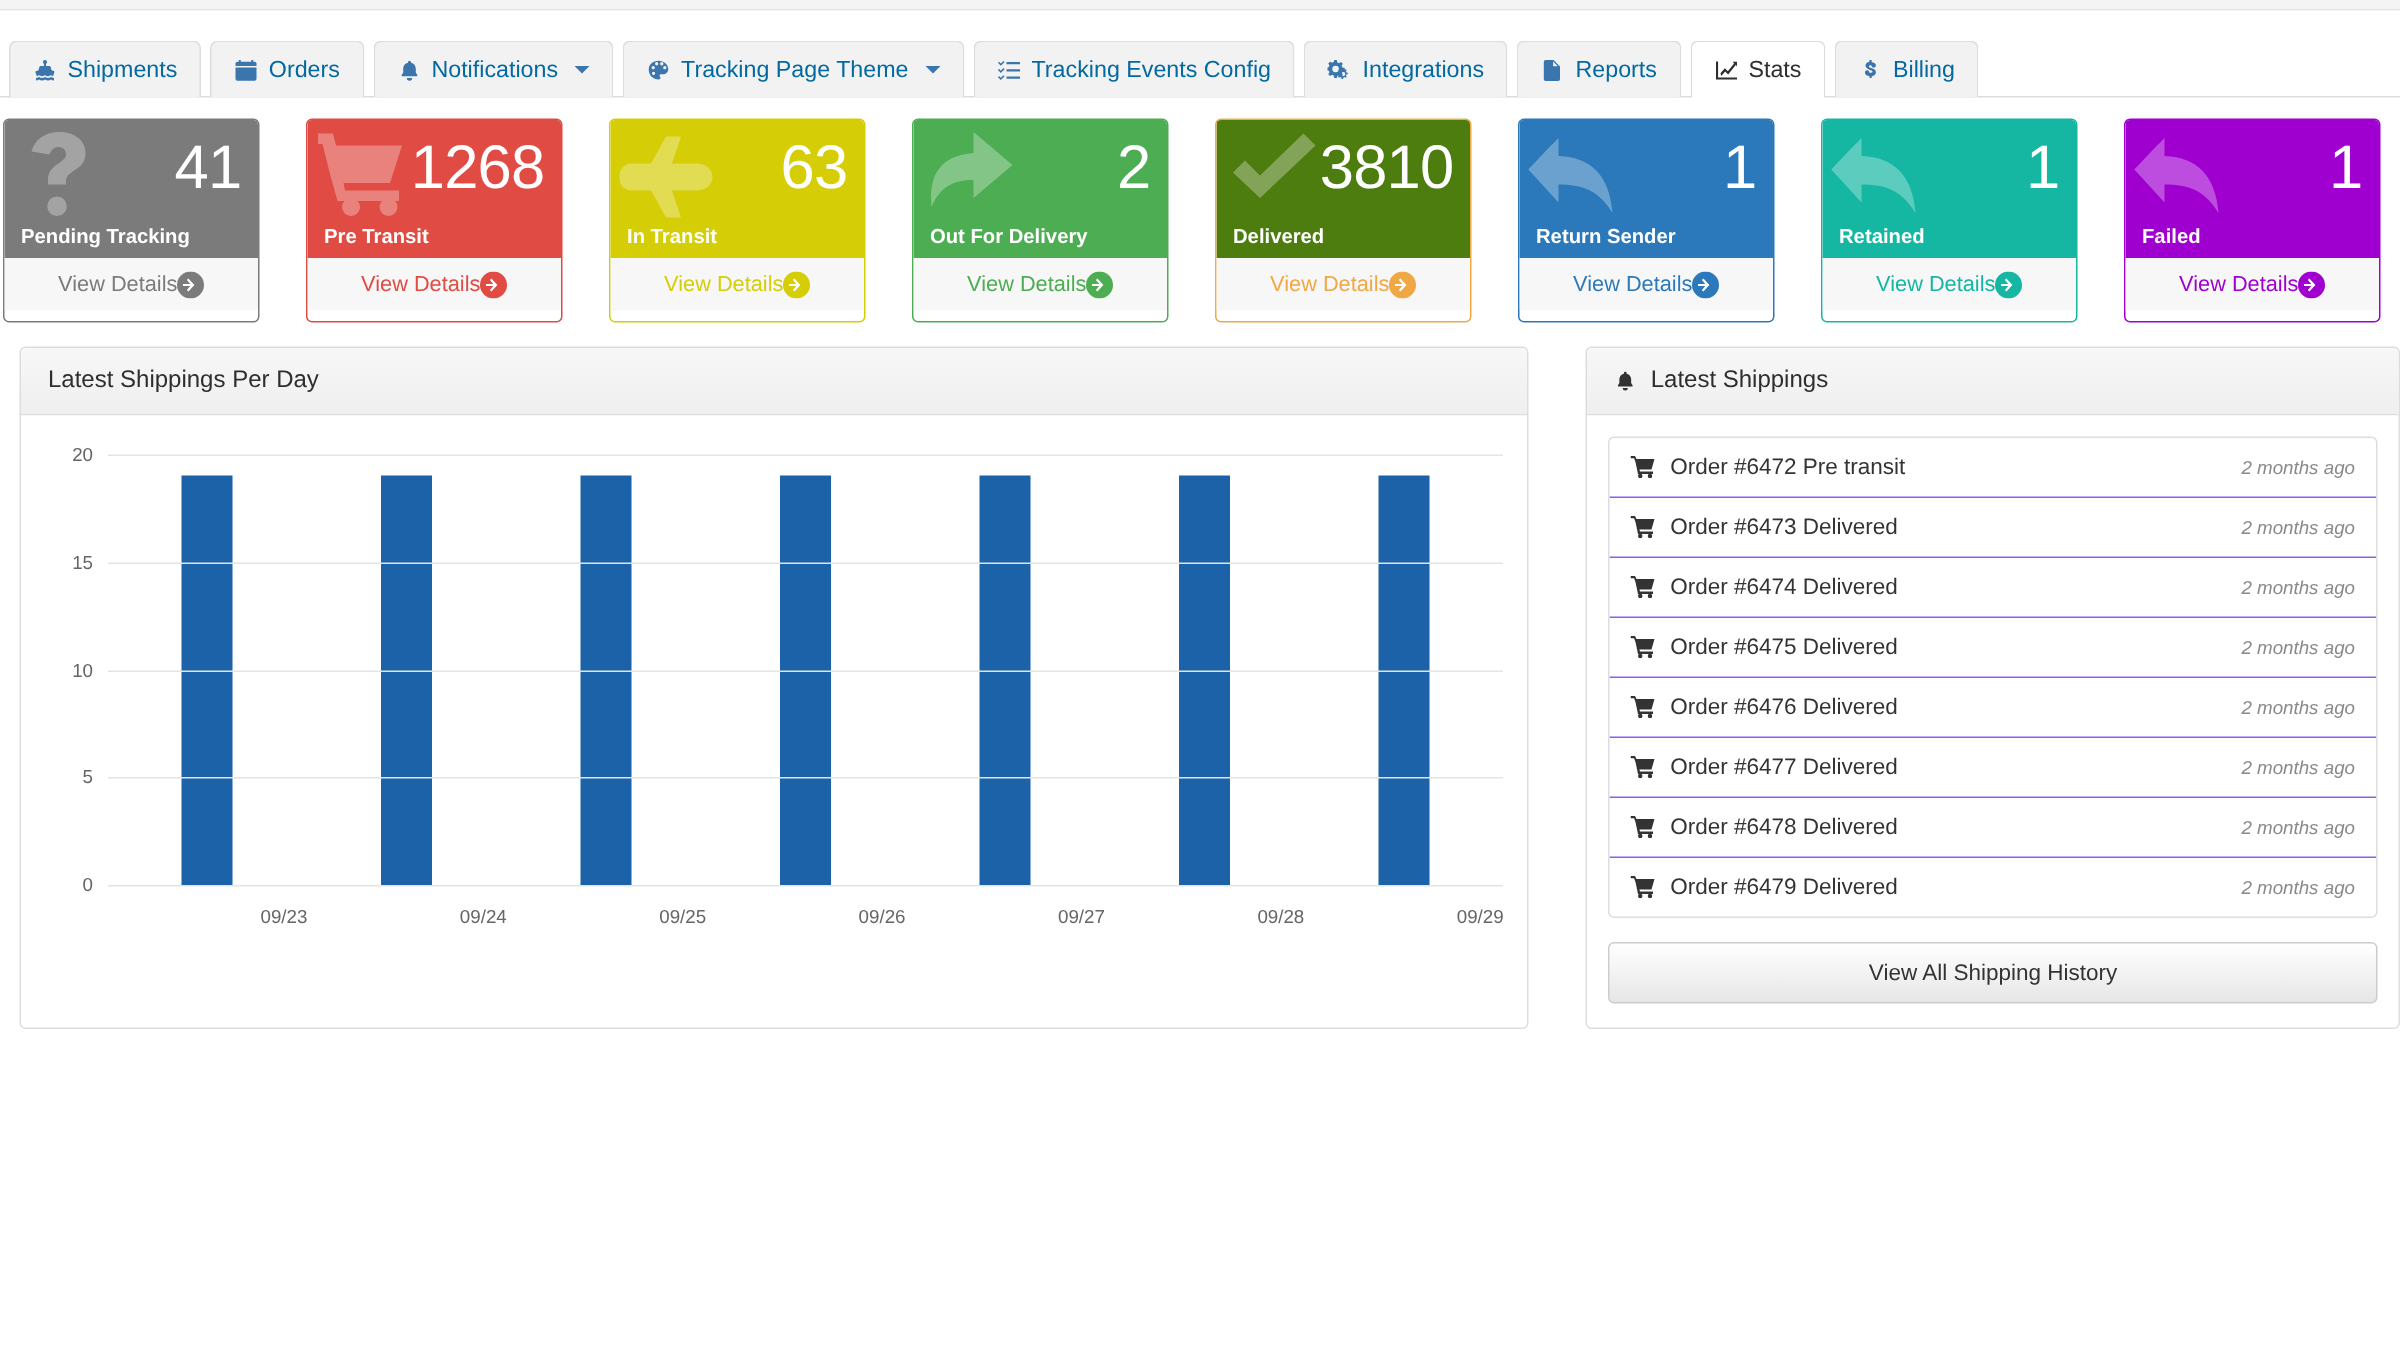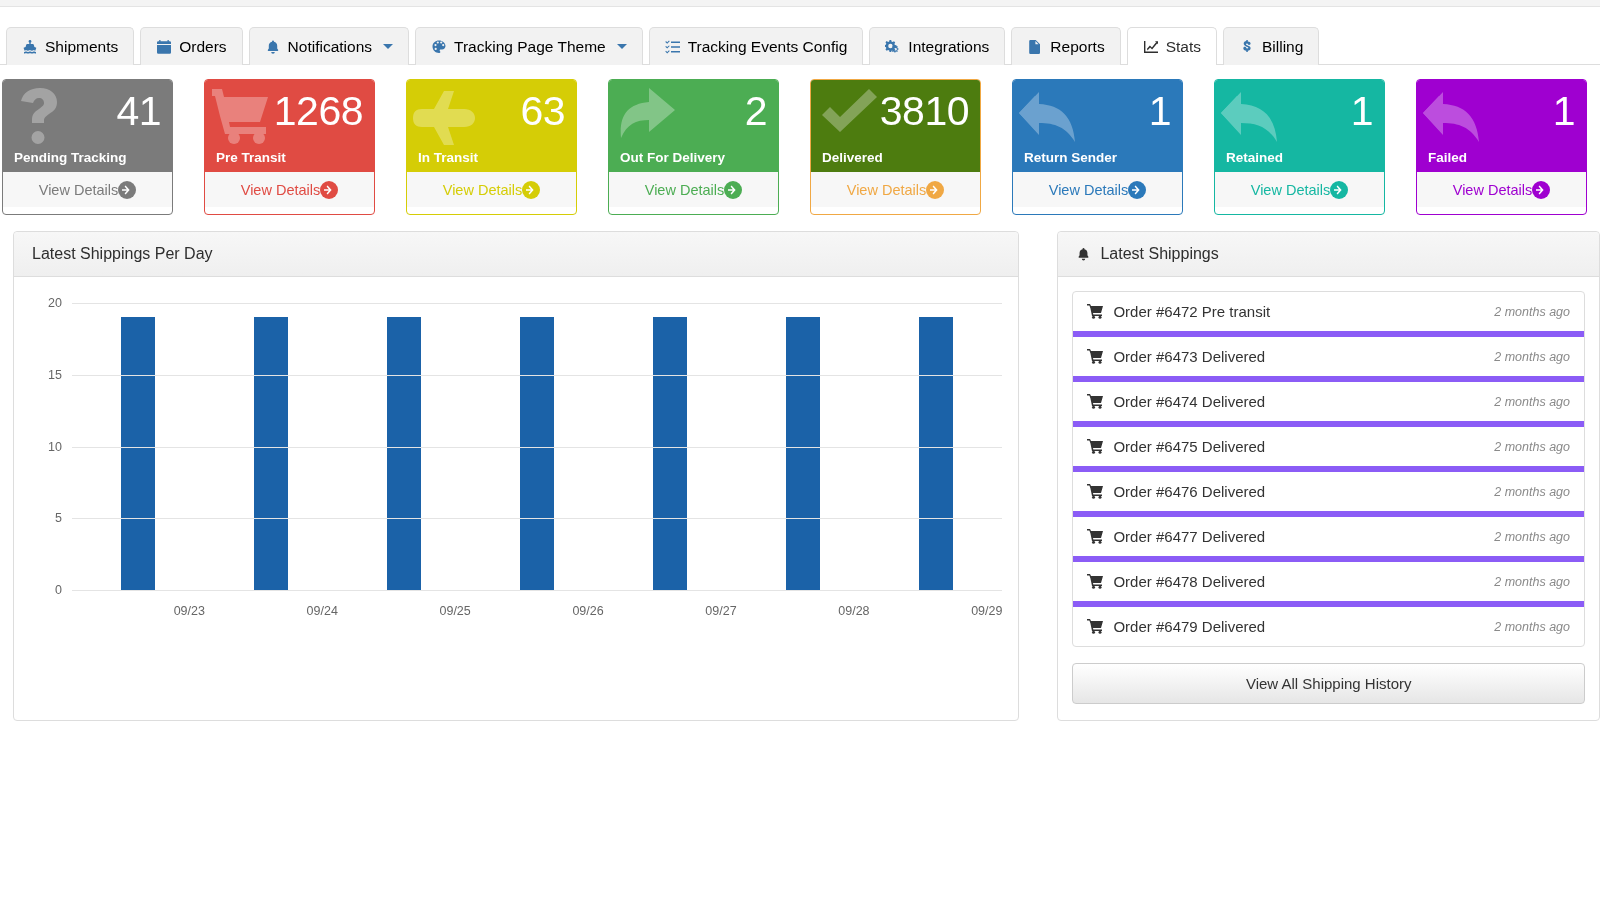--- a/index.html
+++ b/index.html
@@ -30,21 +30,21 @@
     left: 0; right: 0; bottom: 0; height: 1px;
     background: #dddddd;
   }
   .tab {
     position: relative;
     height: 38px;
     display: flex; align-items: center; gap: 7px;
     padding: 0 15px;
     margin-right: 6px;
     font-size: 15.5px;
-    color: #000000;
+    color: #0369a1;
     background: #f2f2f2;
     border: 1px solid #dddddd;
     border-bottom: none;
     border-radius: 5px 5px 0 0;
     white-space: nowrap;
     cursor: pointer;
     z-index: 1;
   }
   .tab.active {
     background: #ffffff;
@@ -203,21 +203,21 @@
   .ship-body { padding: 14px 14px 16px 14px; }
   .ship-list {
     border: 1px solid #dddddd;
     border-radius: 4px;
     overflow: hidden;
   }
   .ship-row {
     display: flex; align-items: center;
     justify-content: space-between;
     padding: 11px 14px;
-    border-bottom: 6px solid #8b5cf6;
+    border-bottom: 1px solid #8b5cf6;
     cursor: pointer;
   }
   .ship-row:last-child { border-bottom: none; }
   .ship-left {
     display: flex; align-items: center; gap: 9px;
     font-size: 15px; color: #333333;
   }
   .ship-left svg { display:block; flex: 0 0 auto; }
   .ship-time {
     font-size: 12.5px;

